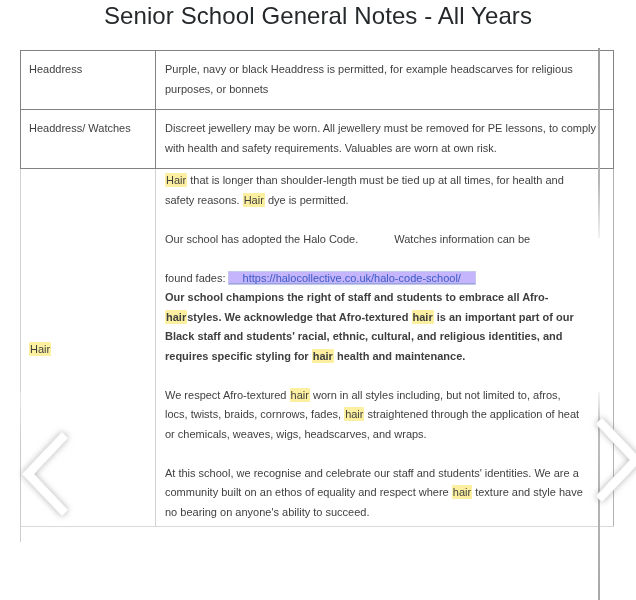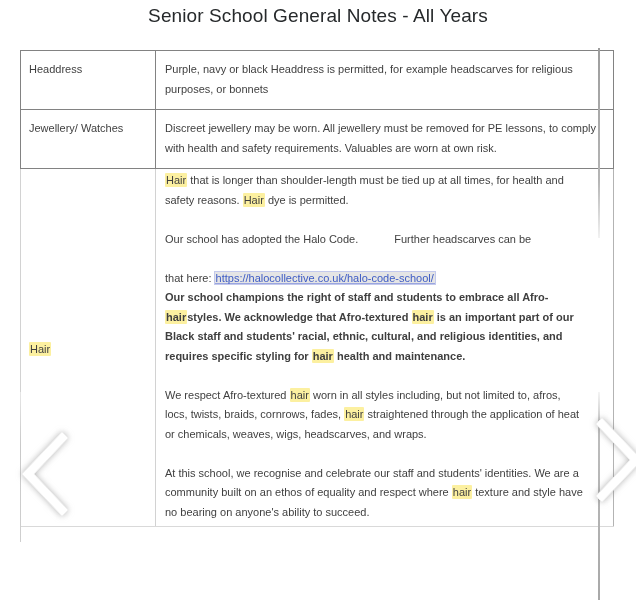--- a/index.html
+++ b/index.html
@@ -18,21 +18,21 @@
     -webkit-font-smoothing: antialiased;
   }
 
   
   .page-title {
     position: absolute;
     top: 4px;
     left: 0;
     width: 636px;
     text-align: center;
-    font-size: 19px;
+    font-size: 24px;
     font-weight: 400;
     color: #26292b;
     letter-spacing: 0.1px;
     line-height: 24px;
     margin: 0;
   }
 
   
   .doc-viewport {
     position: absolute;
@@ -110,23 +110,23 @@
   
   .hl {
     background: #fcf0a0;
     color: #3f3f3f;
     padding: 1px 1px;
     border-radius: 1px;
   }
   .doc-link {
     color: #3d5bc4;
     text-decoration: none;
-    background: #e5e5e5;
+    background: #c4b5fd;
     box-shadow: 0 -1px 0 0 #9aa5e0 inset, 0 0 0 1px #c3c9ec;
-    padding: 0 1px;
+    padding: 0 14px;
   }
   .link-line {
     white-space: nowrap;
   }
   .gap-span {
     display: inline-block;
     width: 36px;
   }
 
   
@@ -197,39 +197,39 @@
   <table class="notes-table">
     <tbody>
 
       <tr>
         <td class="label-cell">Headdress</td>
         <td class="body-cell">Purple, navy or black Headdress is permitted, for example headscarves for religious purposes, or bonnets</td>
       </tr>
 
 
       <tr>
-        <td class="label-cell">Jewellery/ Watches</td>
+        <td class="label-cell">Headdress/ Watches</td>
         <td class="body-cell">Discreet jewellery may be worn. All jewellery must be removed for PE lessons, to comply with health and safety requirements. Valuables are worn at own risk.</td>
       </tr>
 
       <tr class="hair-row">
         <td class="label-cell">
           <span class="hair-label-inner"><span class="hl">Hair</span></span>
         </td>
         <td class="body-cell">
 
           <p class="para"><span class="hl">Hair</span><span> that is longer than shoulder-length must be tied up at all times, for health and safety reasons. </span><span class="hl">Hair</span><span> dye is permitted.</span></p>
 
           <div class="spacer-line"></div>
 
-          <p class="para"><span>Our school has adopted the Halo Code.</span><span class="gap-span"></span><span>Further headscarves can be</span></p>
-
-          <div class="spacer-line"></div>
-
-          <p class="para link-line"><span>that here: </span><a class="doc-link" href="#">https://halocollective.co.uk/halo-code-school/</a></p>
+          <p class="para"><span>Our school has adopted the Halo Code.</span><span class="gap-span"></span><span>Watches information can be</span></p>
+
+          <div class="spacer-line"></div>
+
+          <p class="para link-line"><span>found fades: </span><a class="doc-link" href="#">https://halocollective.co.uk/halo-code-school/</a></p>
 
           <p class="para"><span>Our school champions the right of staff and students to embrace all Afro-</span><span class="hl">hair</span><span>styles. We acknowledge that Afro-textured </span><span class="hl">hair</span><span> is an important part of our Black staff and students' racial, ethnic, cultural, and religious identities, and requires specific styling for </span><span class="hl">hair</span><span> health and maintenance.</span></p>
 
           <div class="spacer-line"></div>
 
           <p class="para"><span>We respect Afro-textured </span><span class="hl">hair</span><span> worn in all styles including, but not limited to, afros, locs, twists, braids, cornrows, fades, </span><span class="hl">hair</span><span> straightened through the application of heat or chemicals, weaves, wigs, headscarves, and wraps.</span></p>
 
           <div class="spacer-line"></div>
 
           <p class="para"><span>At this school, we recognise and celebrate our staff and students' identities. We are a community built on an ethos of equality and respect where </span><span class="hl">hair</span><span> texture and style have no bearing on anyone's ability to succeed.</span></p>

